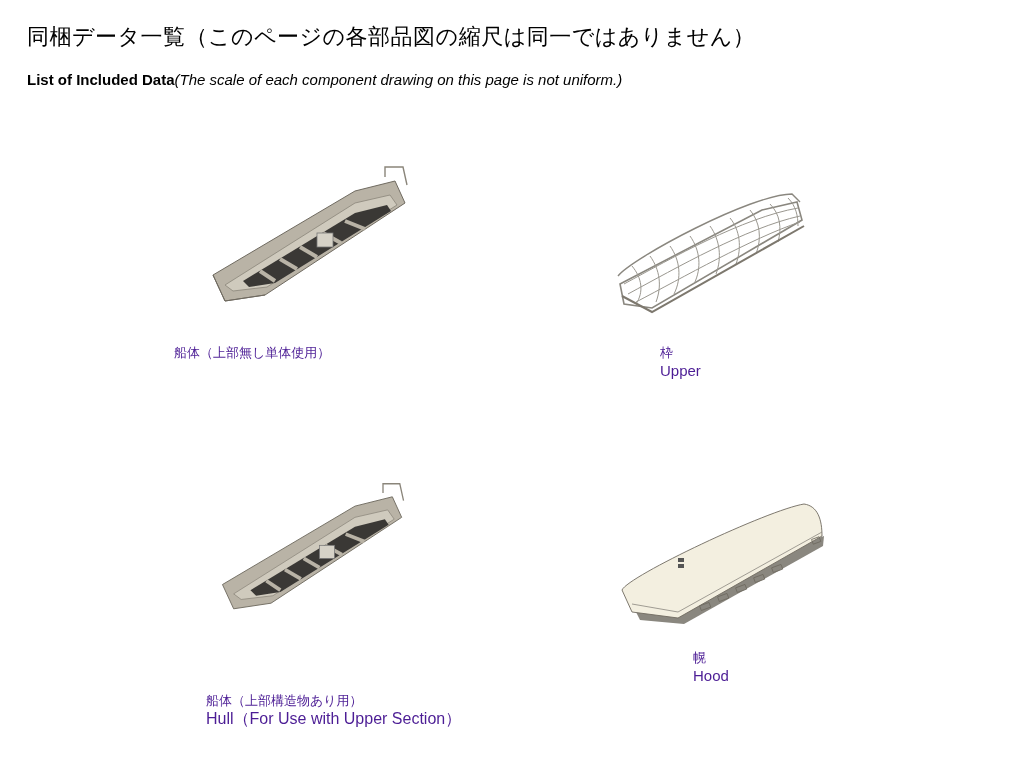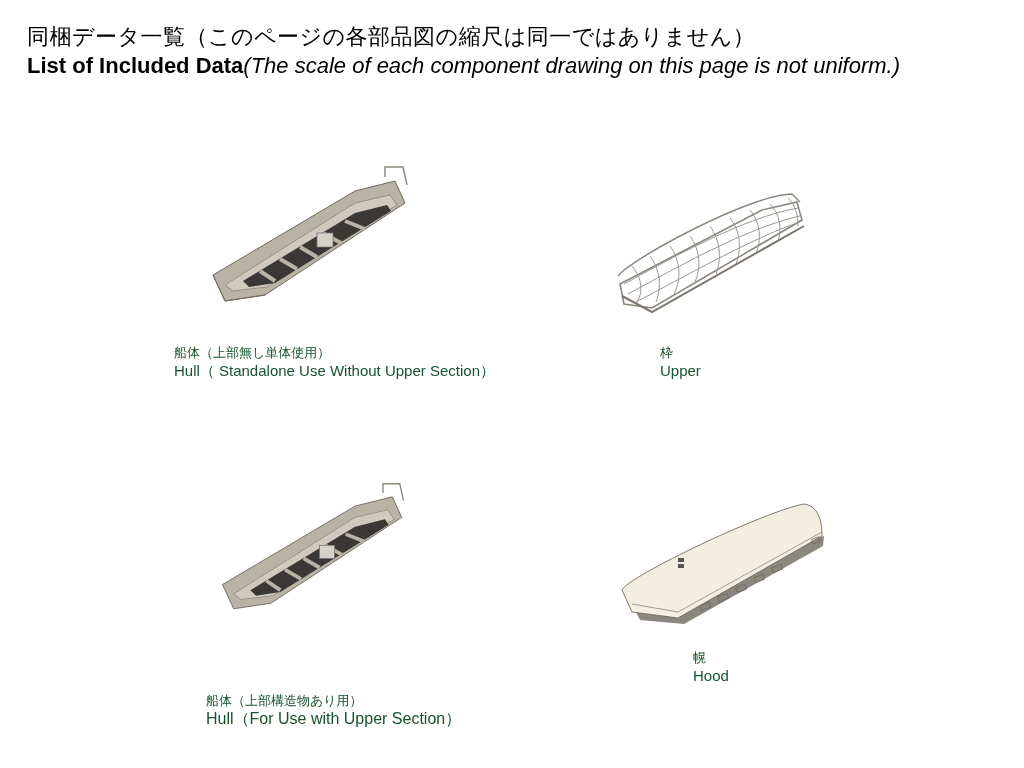--- a/index.html
+++ b/index.html
@@ -1,22 +1,22 @@
 <!DOCTYPE html>
 <html><head>
 <meta charset="utf-8">
 <style>
   html, body { margin:0; padding:0; background:#ffffff; }
   body { width:1024px; height:768px; position:relative; overflow:hidden; font-family:"Liberation Sans", "DejaVu Sans", sans-serif; color:#000; }
   .title-jp { position:absolute; left:27px; top:22px; font-size:22px; font-weight:normal; letter-spacing:0.5px; white-space:nowrap; font-family:"DejaVu Sans", sans-serif; }
-  .title-en { position:absolute; left:27px; top:53px; font-size:22px; white-space:nowrap; }
+  .title-en { position:absolute; left:27px; top:71px; font-size:15px; white-space:nowrap; }
   .title-en .b { font-weight:bold; }
   .title-en .i { font-style:italic; }
   .item-img { position:absolute; }
-  .caption { position:absolute; font-size:14px; line-height:18px; white-space:nowrap; color:#14532d; }
+  .caption { position:absolute; font-size:14px; line-height:18px; white-space:nowrap; color:#4c1d95; }
   .caption .jp { font-family:"DejaVu Sans", sans-serif; font-size:13px; }
   .caption .en { font-size:15px; }
   .caption.small .en { font-size:16px; }
 </style>
 </head>
 <body>
 
 <div class="title-jp">同梱データ一覧（このページの各部品図の縮尺は同一ではありません）</div>
 <div class="title-en"><span class="b">List of Included Data</span><span class="i">(The scale of each component drawing on this page is not uniform.)</span></div>
 
@@ -30,21 +30,20 @@
     <line x1="95" y1="84" x2="112" y2="94"></line>
     <line x1="118" y1="70" x2="136" y2="80"></line>
     <line x1="140" y1="58" x2="160" y2="66"></line>
   </g>
   <rect x="112" y="70" width="16" height="14" fill="#d6d2c7" stroke="#777" stroke-width="0.8"></rect>
   <path d="M180,14 L180,4 L198,4 L202,22" fill="none" stroke="#8a857a" stroke-width="1.4"></path>
   <path d="M8,112 L20,138 L60,132" fill="none" stroke="#6f6a60" stroke-width="1"></path>
 </svg>
 <div class="caption" style="left:174px; top:344px;">
   <div class="jp">船体（上部無し単体使用）</div>
-  <div class="en">Hull（ Standalone Use Without Upper Section）</div>
 </div>
 
 <svg class="item-img" style="left:612px; top:188px;" width="195" height="130" viewBox="0 0 195 130">
   <path d="M8,96 L150,22 L185,14 L190,32 L40,120 L12,116 Z" fill="#ffffff" stroke="#8a877f" stroke-width="1.6"></path>
   <path d="M6,88 C20,70 140,6 180,6 L188,14" fill="none" stroke="#8a877f" stroke-width="1.4"></path>
   <g stroke="#9a978f" stroke-width="1" fill="none">
     <path d="M20,78 C30,90 32,104 24,116"></path>
     <path d="M38,68 C48,82 50,98 44,114"></path>
     <path d="M58,58 C68,72 70,90 62,106"></path>
     <path d="M78,48 C88,62 90,80 82,96"></path>

